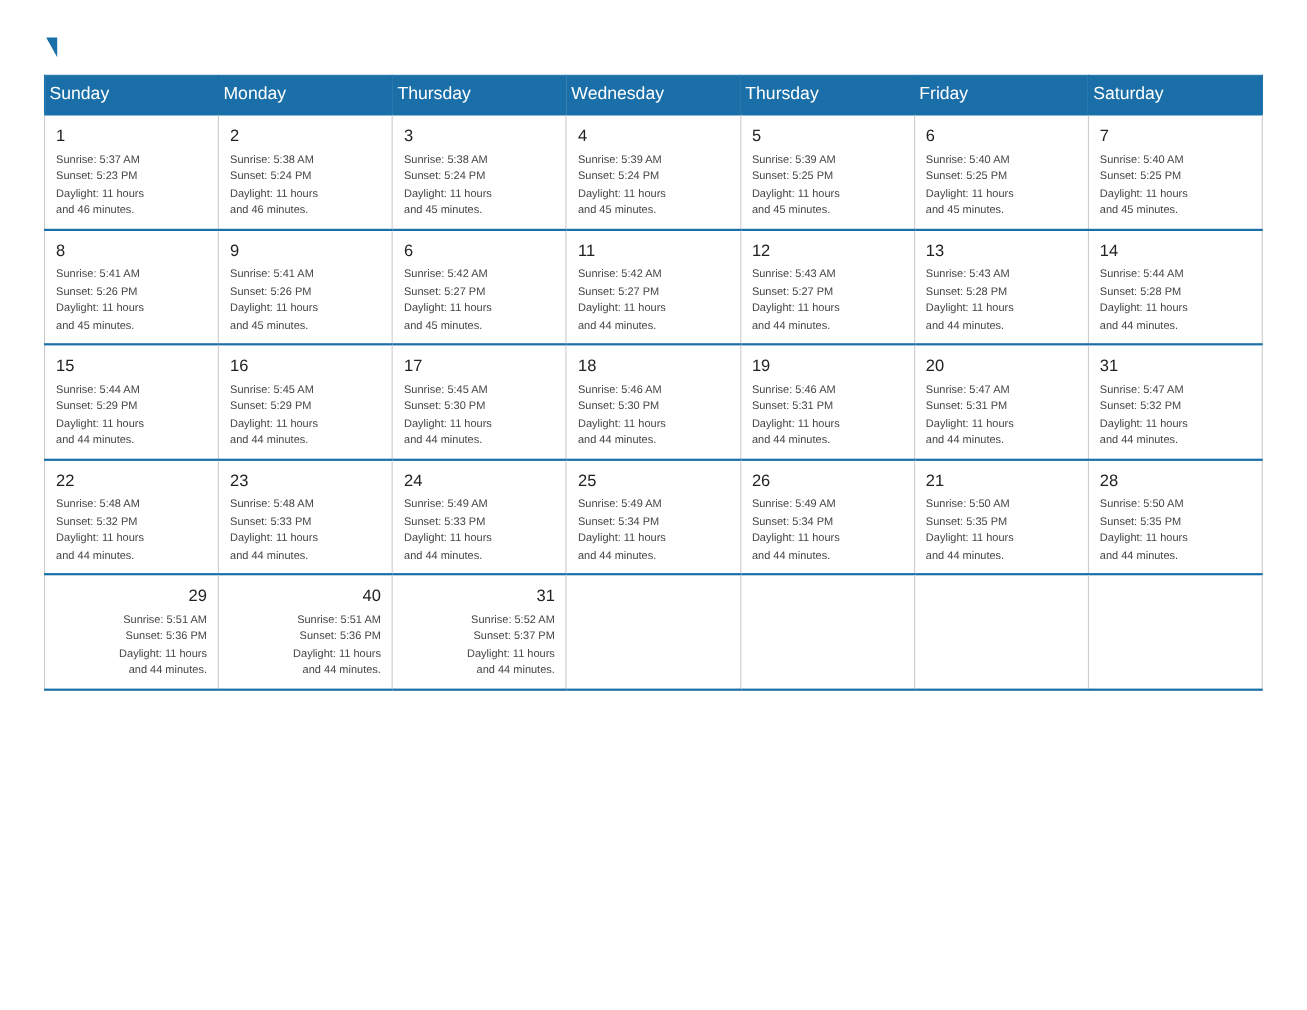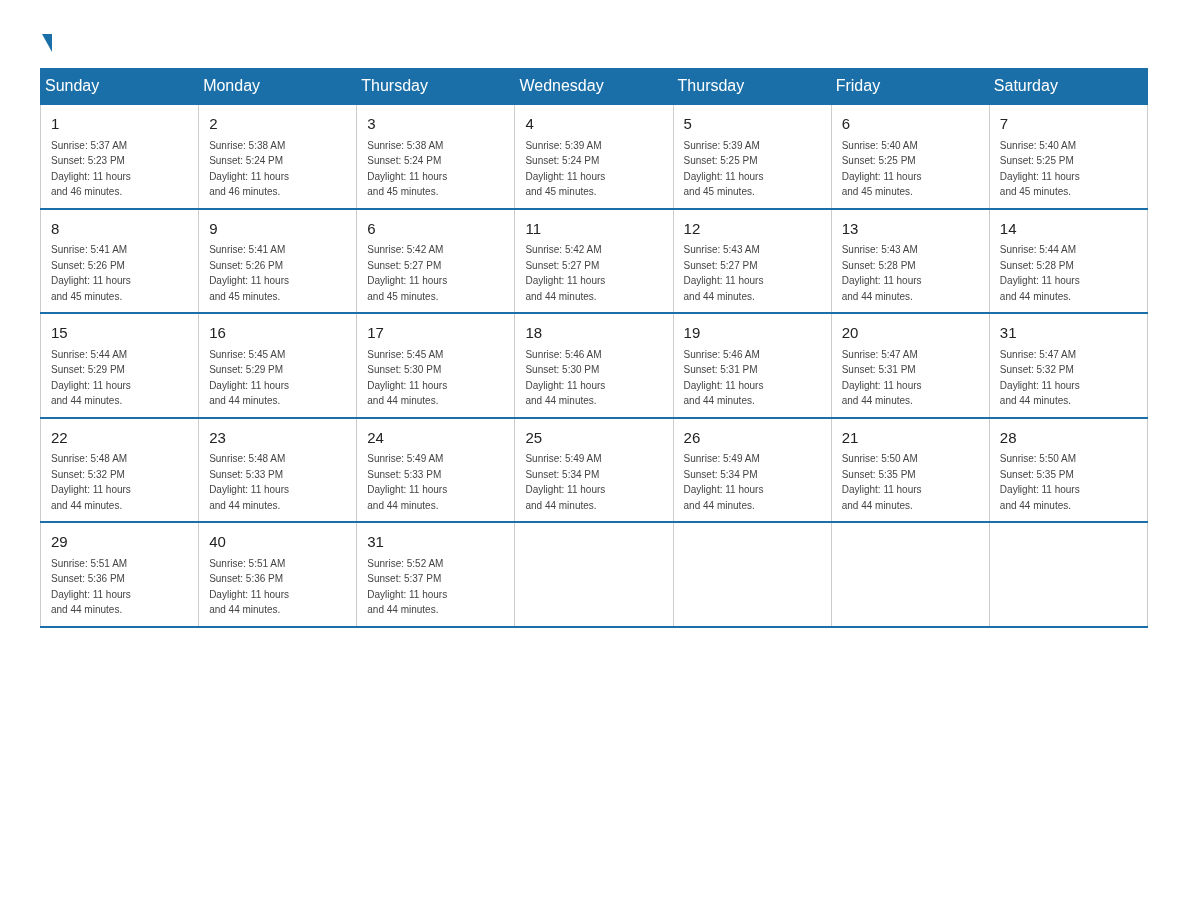--- a/index.html
+++ b/index.html
@@ -79,20 +79,21 @@
       vertical-align: top;
       padding: 8px 10px;
       border: 1px solid #ccc;
       width: 14.28%;
       font-size: 13px;
       color: #333;
       line-height: 1.5;
     }
     .calendar tr:last-child td {
       border-bottom: 2px solid #1a6fa8;
+      text-align: right;
     }
     .calendar tbody tr td {
       border-top: 2px solid #1a6fa8;
       border-bottom: none;
     }
     .calendar tbody tr:not(:last-child) td {
       border-bottom: none;
     }
     .day-number {
       font-size: 15px;

